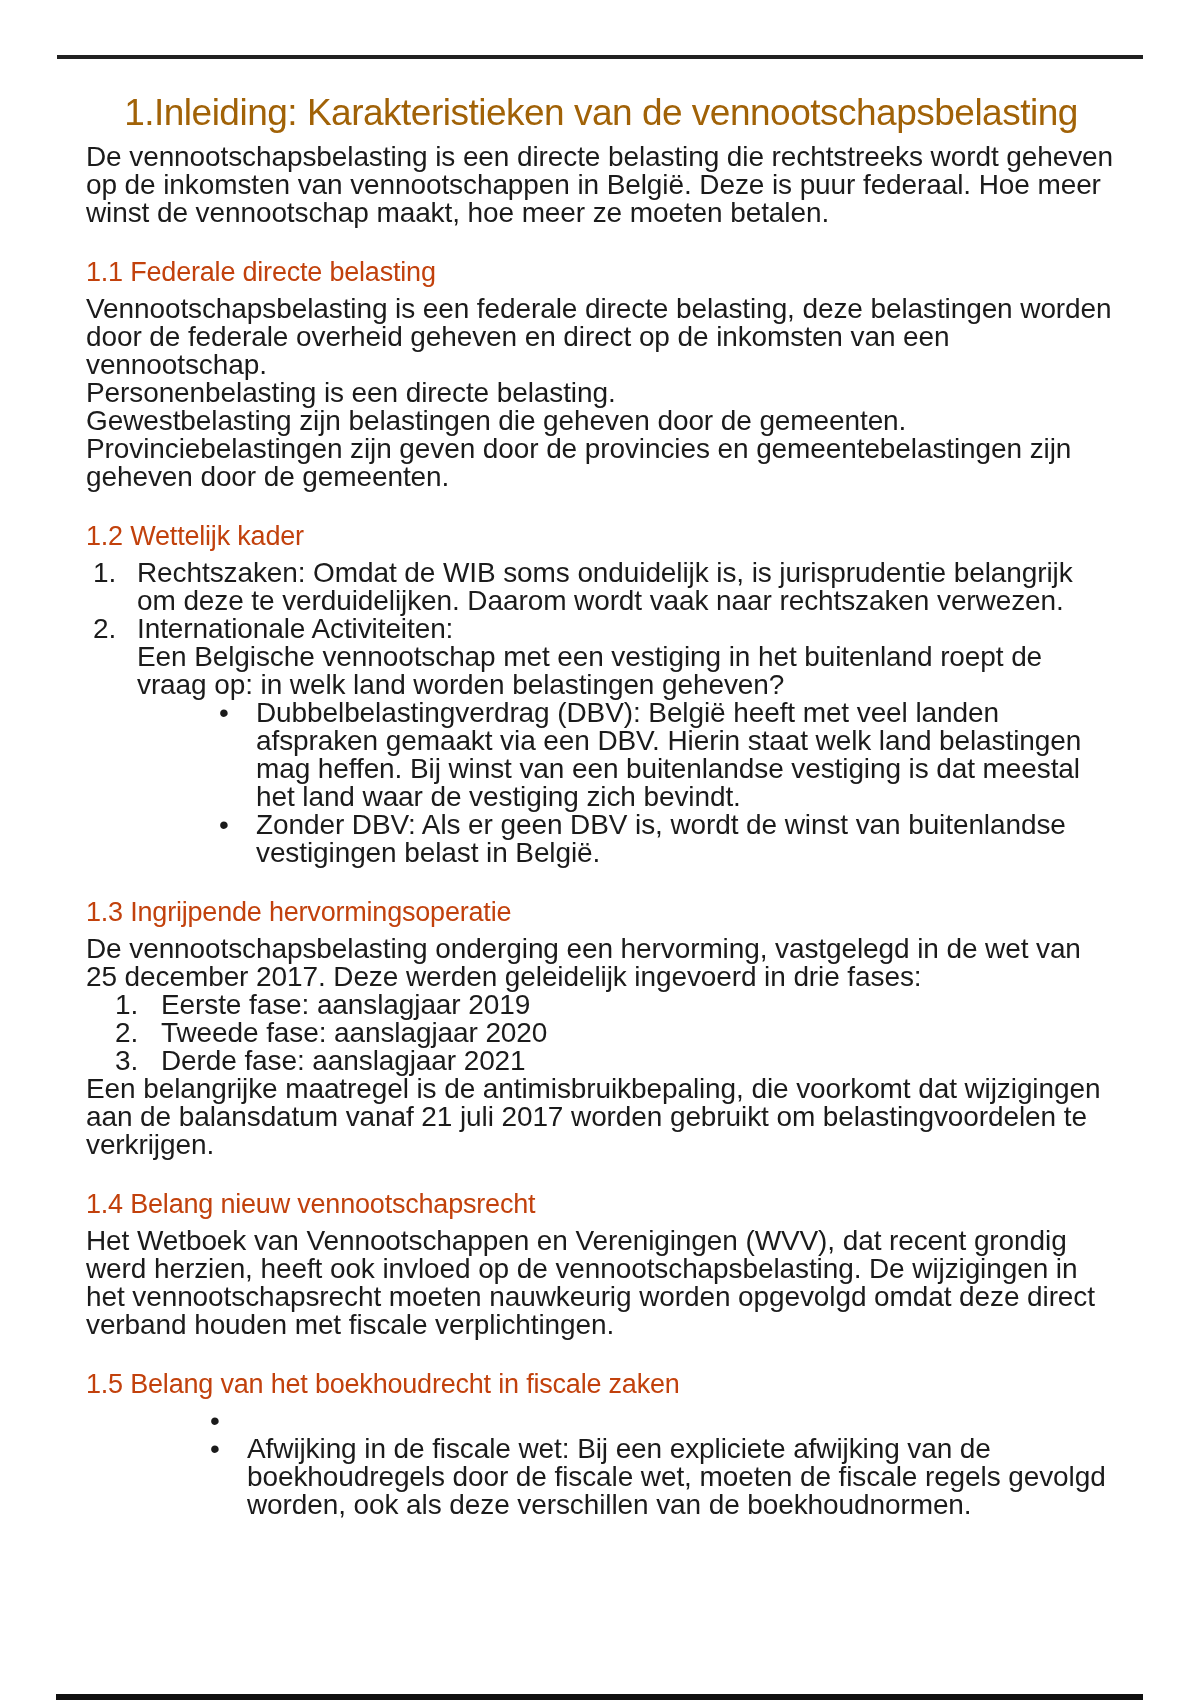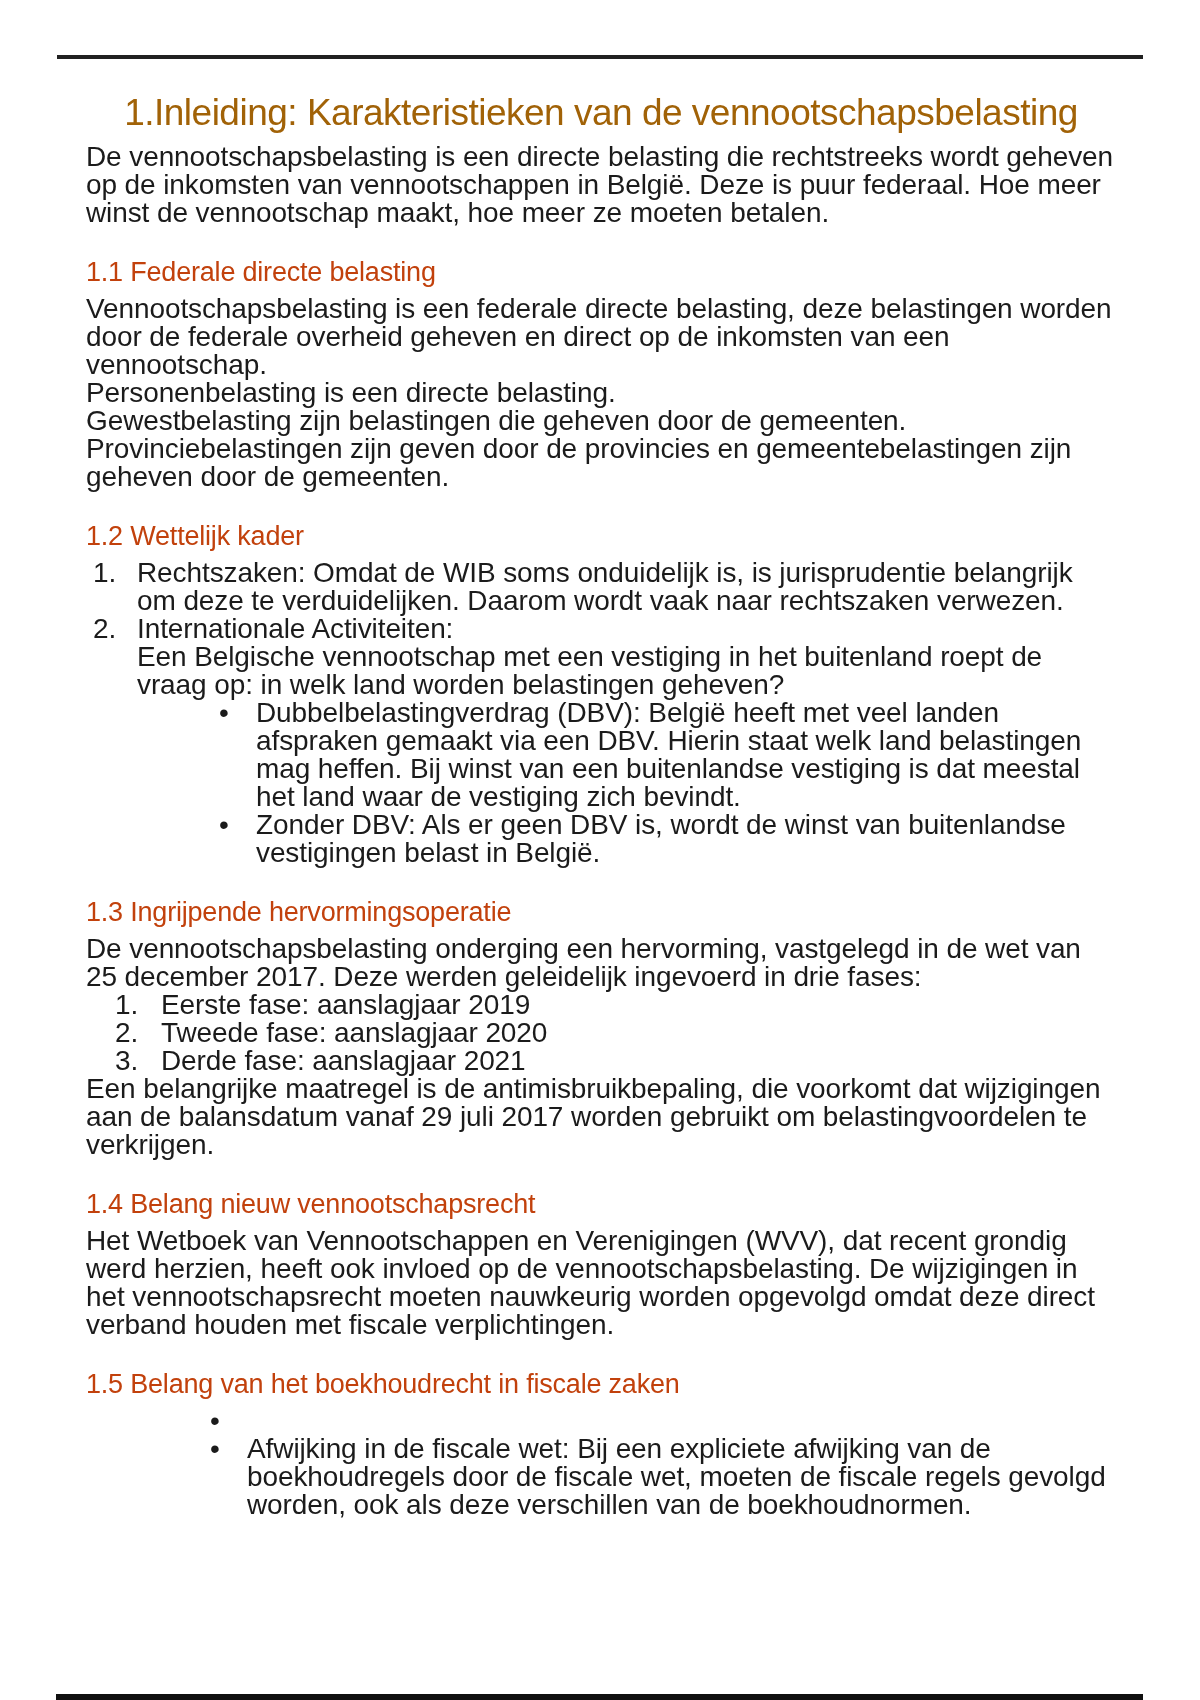--- a/index.html
+++ b/index.html
@@ -100,21 +100,21 @@
       </div>
       <div class="oli">
         <span class="onum">2.</span>
         <span class="otext">Tweede fase: aanslagjaar 2020</span>
       </div>
       <div class="oli">
         <span class="onum">3.</span>
         <span class="otext">Derde fase: aanslagjaar 2021</span>
       </div>
     </div>
-    <p>Een belangrijke maatregel is de antimisbruikbepaling, die voorkomt dat wijzigingen aan de balansdatum vanaf 29 juli 2017 worden gebruikt om belastingvoordelen te verkrijgen.</p>
+    <p>Een belangrijke maatregel is de antimisbruikbepaling, die voorkomt dat wijzigingen aan de balansdatum vanaf 21 juli 2017 worden gebruikt om belastingvoordelen te verkrijgen.</p>
   </section>
 
   <section>
     <h2>1.4 Belang nieuw vennootschapsrecht</h2>
     <p>Het Wetboek van Vennootschappen en Verenigingen (WVV), dat recent grondig werd herzien, heeft ook invloed op de vennootschapsbelasting. De wijzigingen in het vennootschapsrecht moeten nauwkeurig worden opgevolgd omdat deze direct verband houden met fiscale verplichtingen.</p>
   </section>
 
   <section>
     <h2>1.5 Belang van het boekhoudrecht in fiscale zaken</h2>
     <div class="bullet-row indent-sec">

